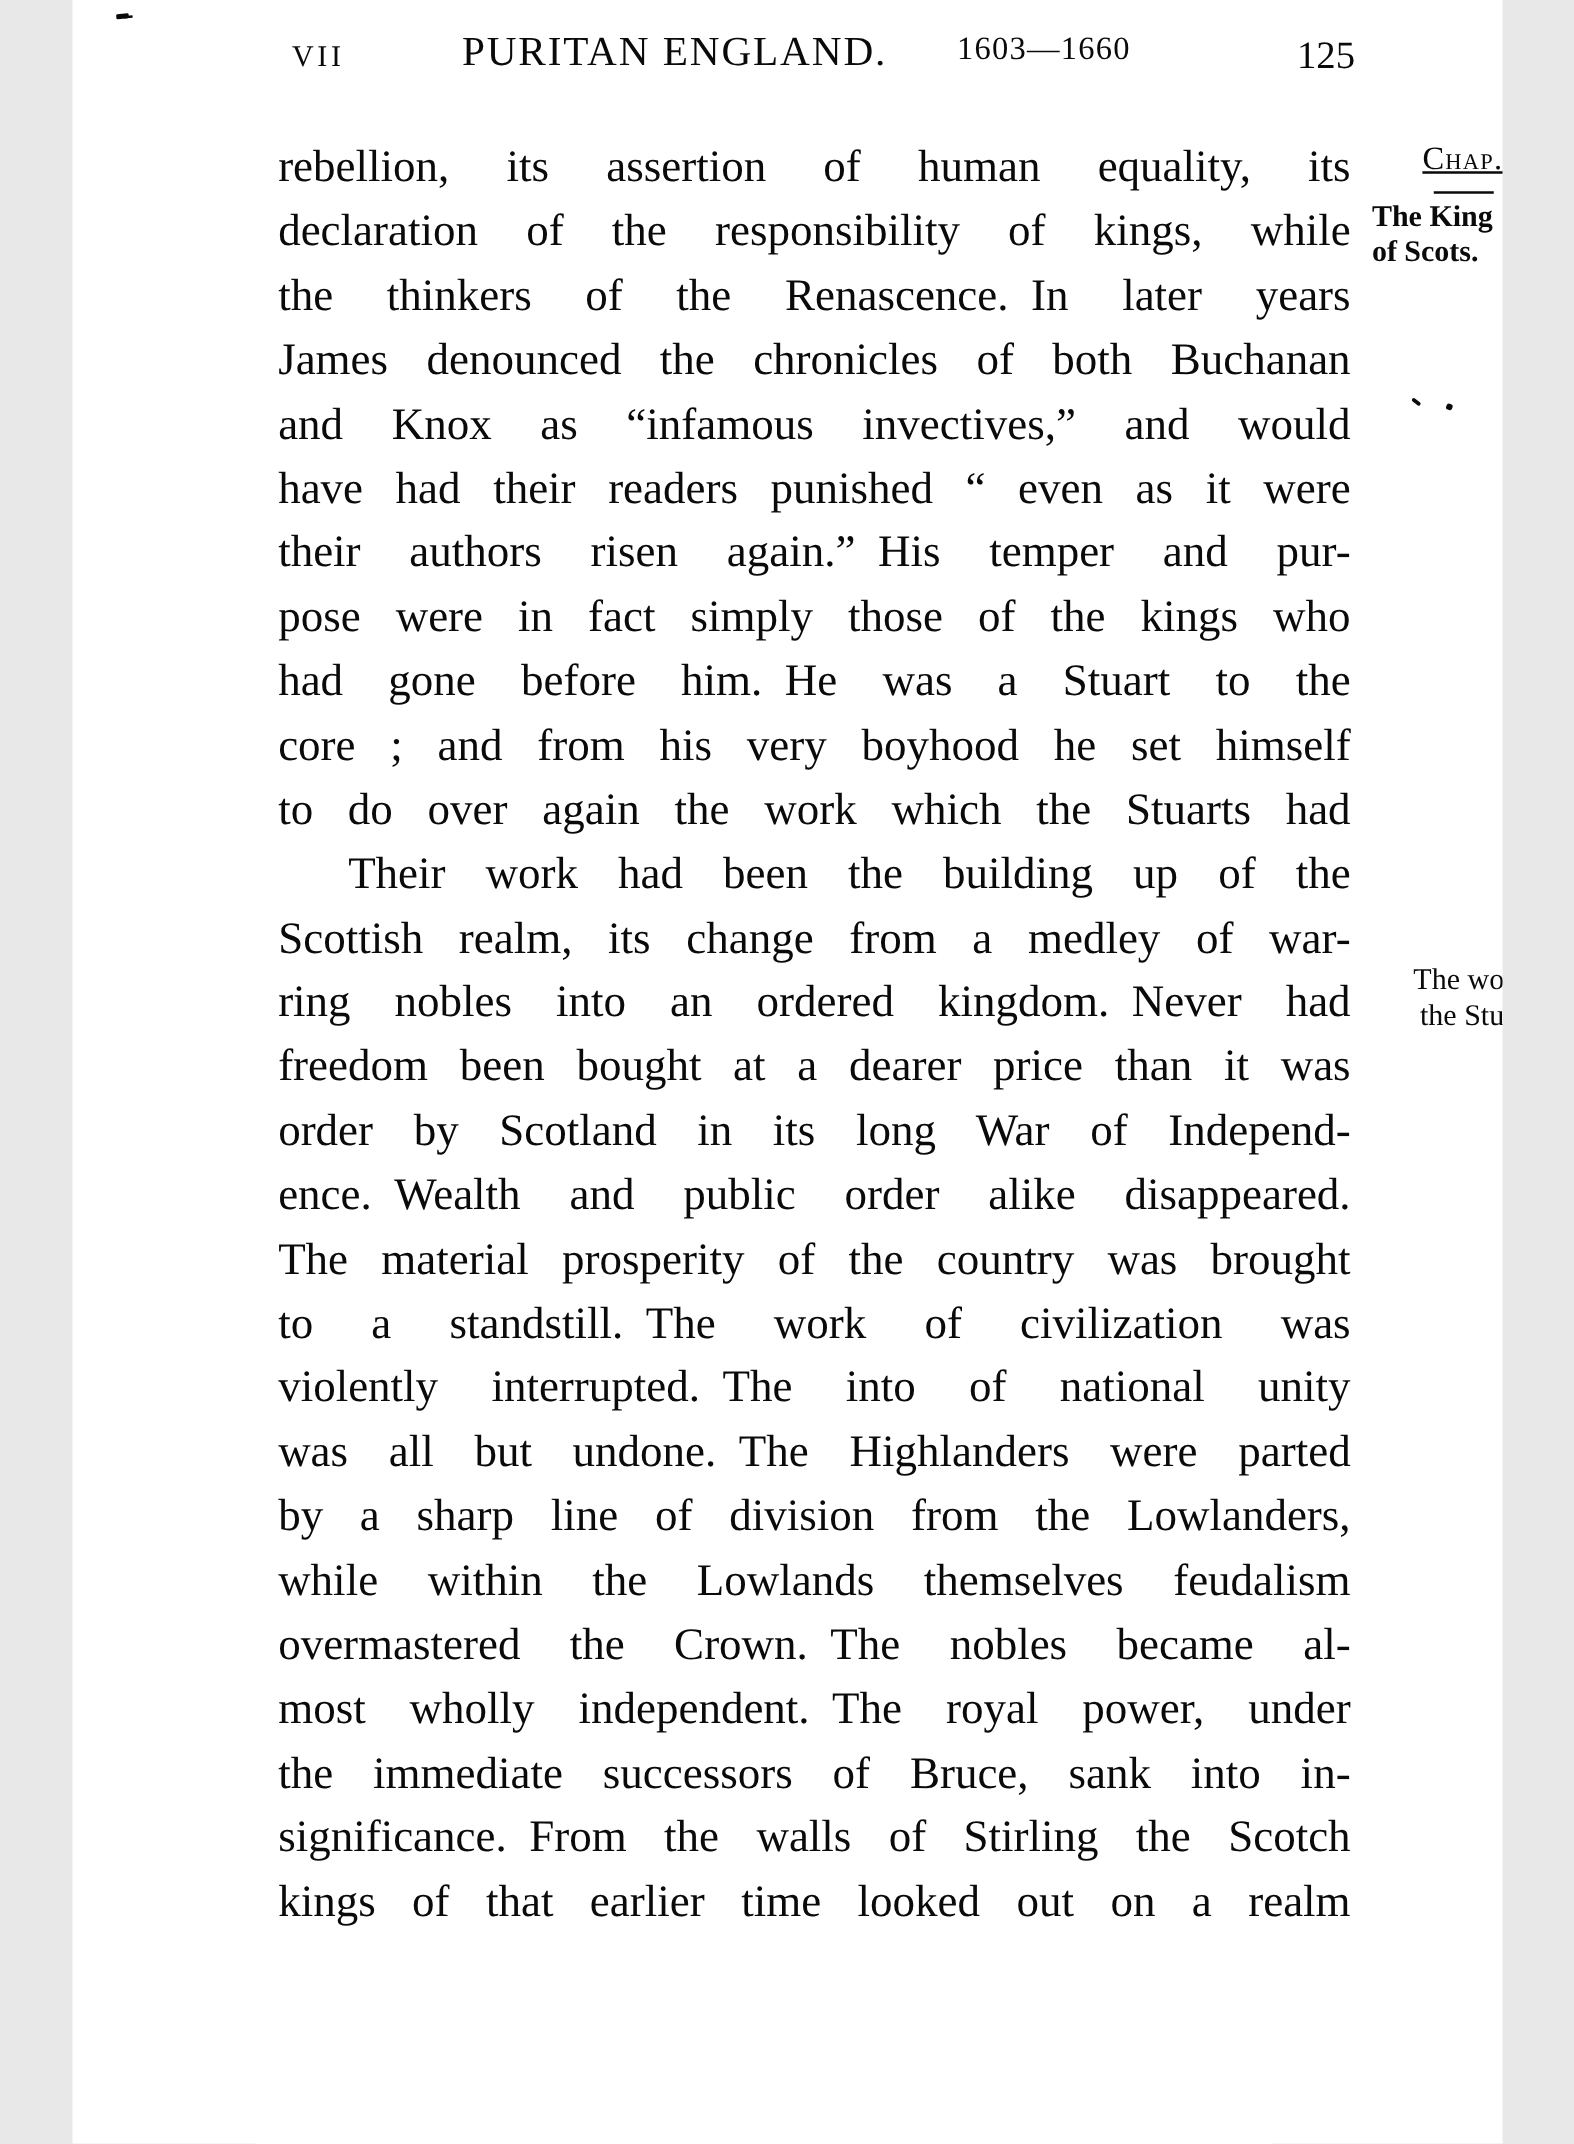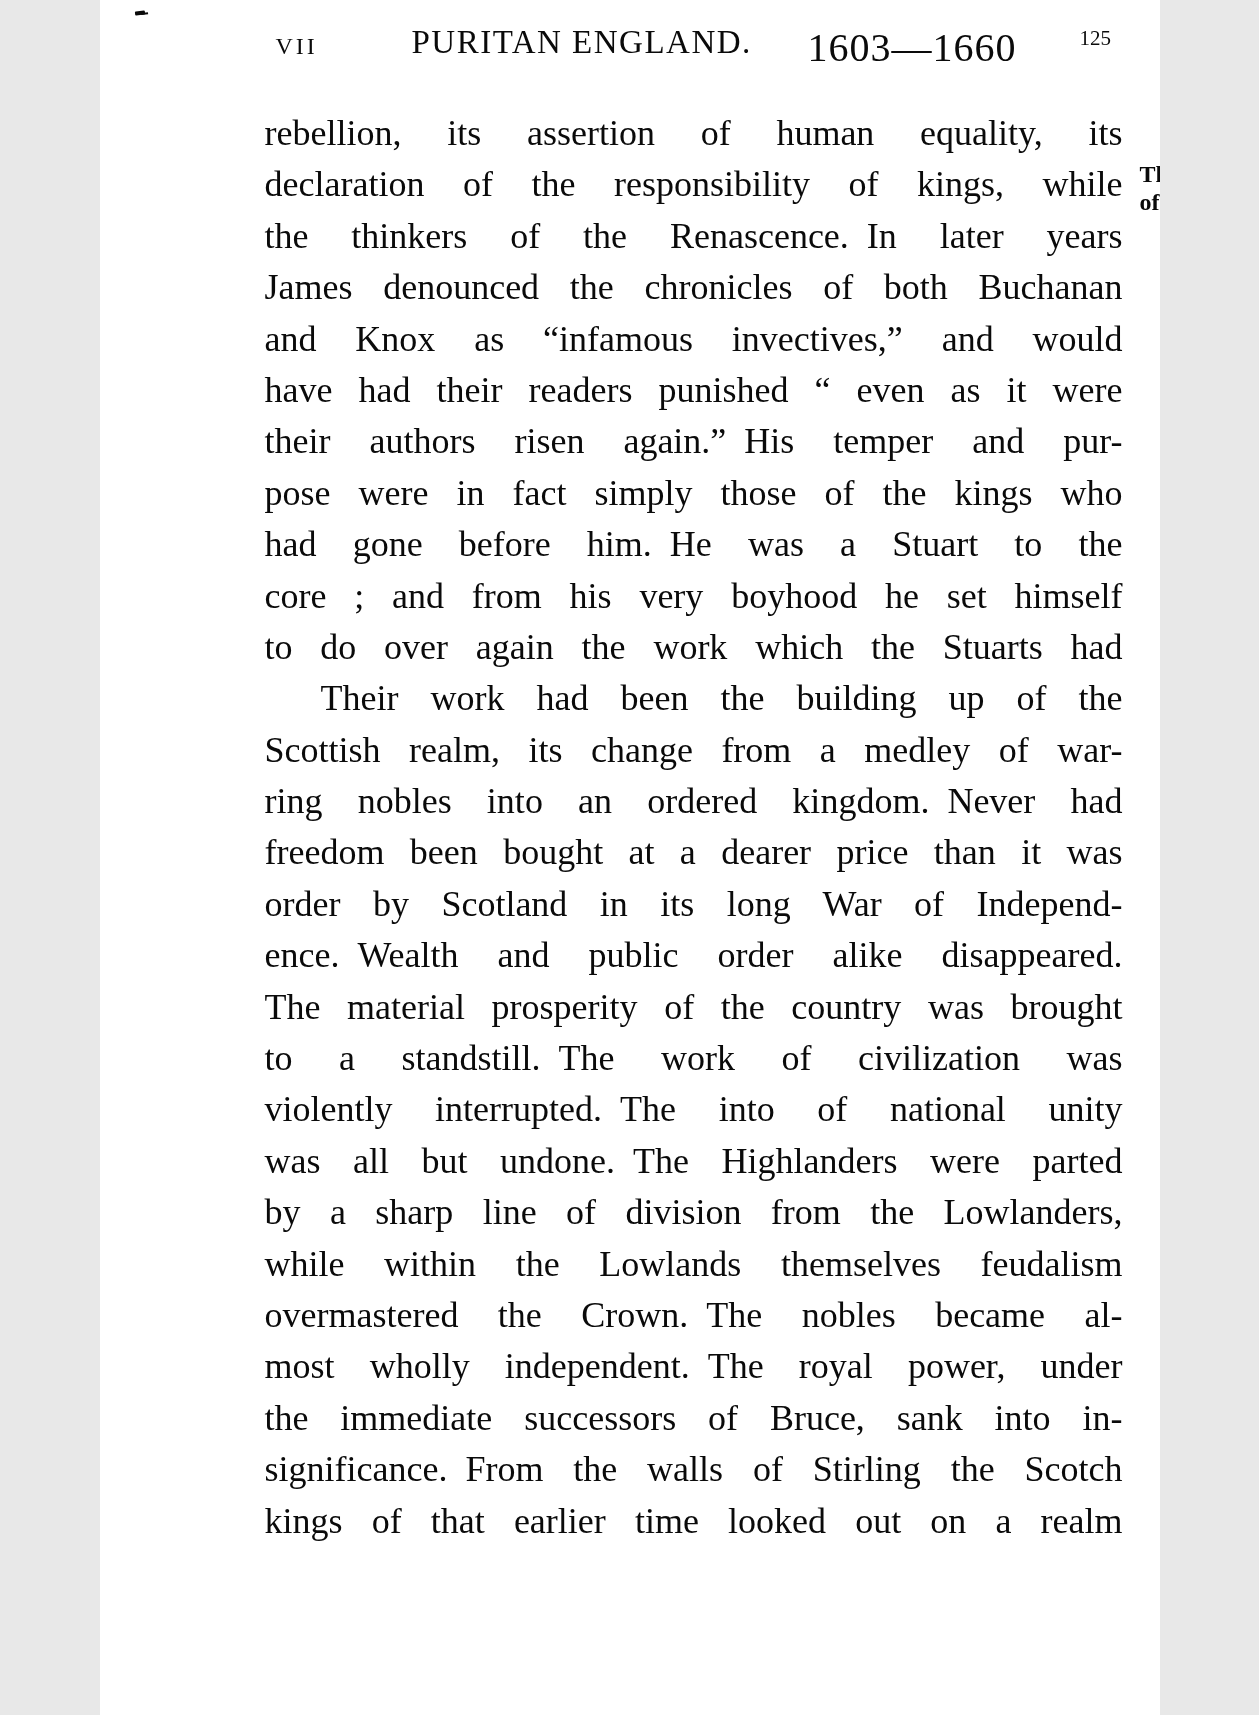--- a/index.html
+++ b/index.html
@@ -1,42 +1,42 @@
 <!DOCTYPE html>
 <html><head>
 <meta charset="utf-8">
 <style>
   html,body { margin:0; padding:0; background:#e8e8e8; }
   .page {
     position:relative;
-    width:1060px; height:1715px;
+    width:1144px; height:1715px;
     background:#ffffff;
     color:#0a0a0a;
     font-family:"Liberation Serif", serif;
     overflow:hidden;
     margin:0 auto;
   }
 
   
   .hdr-numeral {
     position:absolute; left:176px; top:33px;
     font-size:24px; letter-spacing:3px;
     font-variant:small-caps;
   }
   .hdr-title {
     position:absolute; left:312px; top:24px;
     font-size:33px; letter-spacing:1.5px;
   }
   .hdr-years {
     position:absolute; left:708px; top:24px;
-    font-size:40px; letter-spacing:1px;
+    font-size:26px; letter-spacing:1px;
   }
   .hdr-page {
     position:absolute; left:980px; top:26px;
-    font-size:21px;
+    font-size:31px;
   }
 
   
   .body-text {
     position:absolute; left:165px; top:108px; width:858px;
     font-size:36px;
   }
   .line {
     line-height:51.4px;
     height:51.4px;

